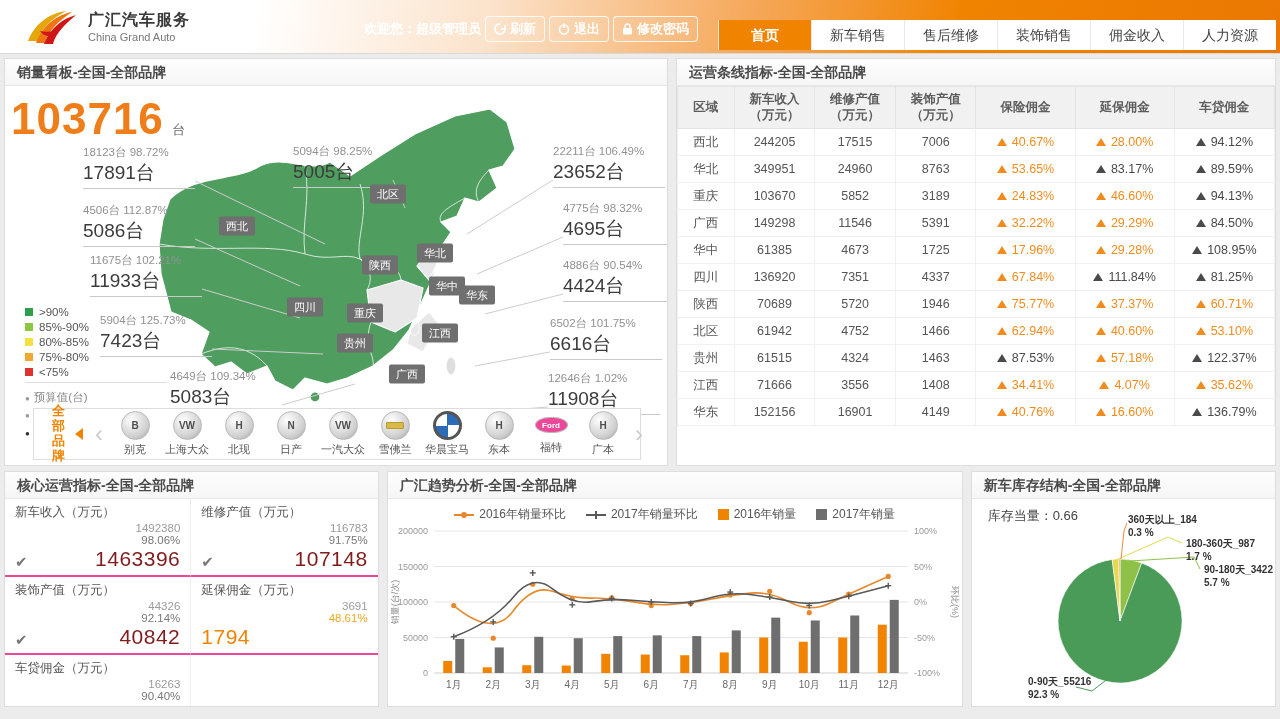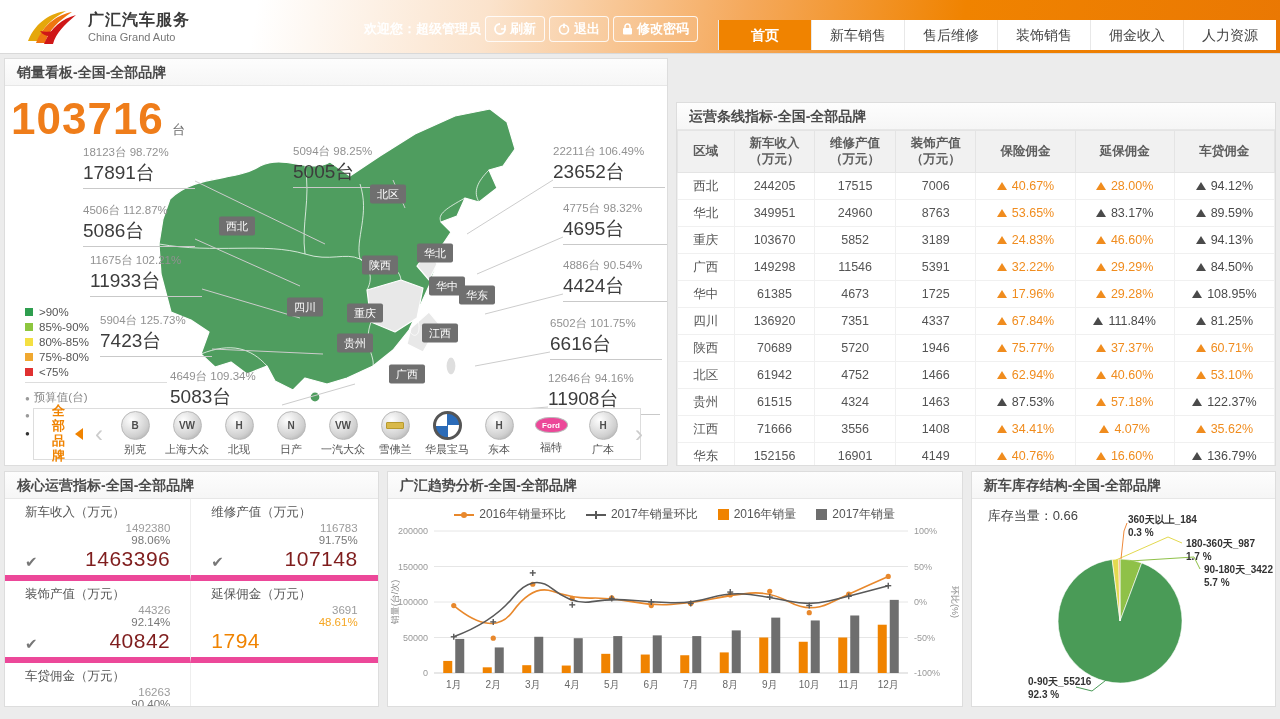--- a/index.html
+++ b/index.html
@@ -22,21 +22,21 @@
   .tab { width:93px; height:30px; line-height:30px; text-align:center; font-size:14px; color:#444;
     background:#fff; border-left:1px solid #e8e8e8; cursor:pointer; }
   .tab.active { background:#f08300; color:#fff; font-weight:bold; }
 
   
   .main { padding:4px; }
   .row { display:flex; gap:8px; }
   .row1 { height:408px; }
   .row2 { height:236px; margin-top:5px; }
   .panel { background:#fff; border:1px solid #ddd; position:relative; }
-  .p-sales { width:664px; } .p-ops { width:600px;margin-top:44px; }
+  .p-sales { width:664px; } .p-ops { width:600px; }
   .p-core { width:400px; } .p-trend { width:580px; } .p-pie { width:326px; }
   .phd { height:27px; line-height:27px; padding:0 12px; font-size:14px; font-weight:bold; color:#4a4a4a;
     background:linear-gradient(#fdfdfd,#f6f6f6); border-bottom:1px solid #e7e7e7; }
   .pbody { position:relative; height:calc(100% - 27px); overflow:hidden; }
 
   
   .total-wrap { position:absolute; left:6px; top:8px; z-index:4; }
   .total-num { font-size:44px; font-weight:bold; color:#ef7d1a; letter-spacing:1px; }
   .total-unit { font-size:13px; color:#666; margin-left:4px; }
   .map-svg { position:absolute; left:150px; top:18px; z-index:1; }
@@ -77,21 +77,21 @@
   .ops-tbl th { background:#f1f1f1; color:#5d5d5d; font-size:12.5px; font-weight:bold;
     white-space:pre-line; padding:5px 2px; border:1px solid #e4e4e4; line-height:1.25; }
   .ops-tbl td { font-size:12.5px; color:#555; text-align:center; padding:4.5px 2px; border:1px solid #f0f0f0; }
   .pc { display:inline-flex; align-items:center; gap:5px; }
   .pc .tri { width:0; height:0; border-left:5px solid transparent; border-right:5px solid transparent;
     border-bottom:8px solid currentColor; display:inline-block; }
   .pc.warn { color:#f08c1e; } .pc.ok { color:#4a4a4a; }
 
   
   .cards { display:grid; grid-template-columns:1fr 1fr; grid-auto-rows:1fr; height:100%; }
-  .card { border-right:1px solid #eee; border-bottom:6px solid #ec4899; padding:5px 20px 4px; position:relative; }
+  .card { border-right:1px solid #eee; border-bottom:2px solid #ec4899; padding:5px 10px 4px; position:relative; }
   .card:nth-child(2n) { border-right:none; }
   .c-title { font-size:12.5px; color:#555; }
   .c-budget { font-size:11.5px; color:#9b9b9b; text-align:right; margin-top:1px; }
   .c-rate { font-size:11.5px; color:#777; text-align:right; }
   .c-rate.warn { color:#f5a623; }
   .c-main { display:flex; justify-content:space-between; align-items:flex-end; margin-top:1px; }
   .c-num { font-size:21px; color:#7f1d1d; letter-spacing:.5px; }
   .c-num.warn { color:#f08300; }
   .ok-ico { color:#777; font-size:15px; font-weight:bold; }
   .warn-ico { width:0; height:0; border-left:8px solid transparent; border-right:8px solid transparent;
@@ -248,21 +248,21 @@
             </div>
             <div class="co" style="left: 558px; top: 172px;">
               <div class="l1">4886台  90.54%</div>
               <div class="l2">4424台</div>
             </div>
             <div class="co" style="left: 545px; top: 230px;">
               <div class="l1">6502台  101.75%</div>
               <div class="l2">6616台</div>
             </div>
             <div class="co" style="left: 543px; top: 285px;">
-              <div class="l1">12646台  94.16%</div>
+              <div class="l1">12646台  1.02%</div>
               <div class="l2">11908台</div>
             </div>
           </div>
         <div id="chips">
             <div class="chip" style="left: 232px; top: 140px;">西北</div>
             <div class="chip" style="left: 383px; top: 108px;">北区</div>
             <div class="chip" style="left: 375px; top: 179px;">陕西</div>
             <div class="chip" style="left: 430px; top: 167px;">华北</div>
             <div class="chip" style="left: 442px; top: 200px;">华中</div>
             <div class="chip" style="left: 472px; top: 209px;">华东</div>

